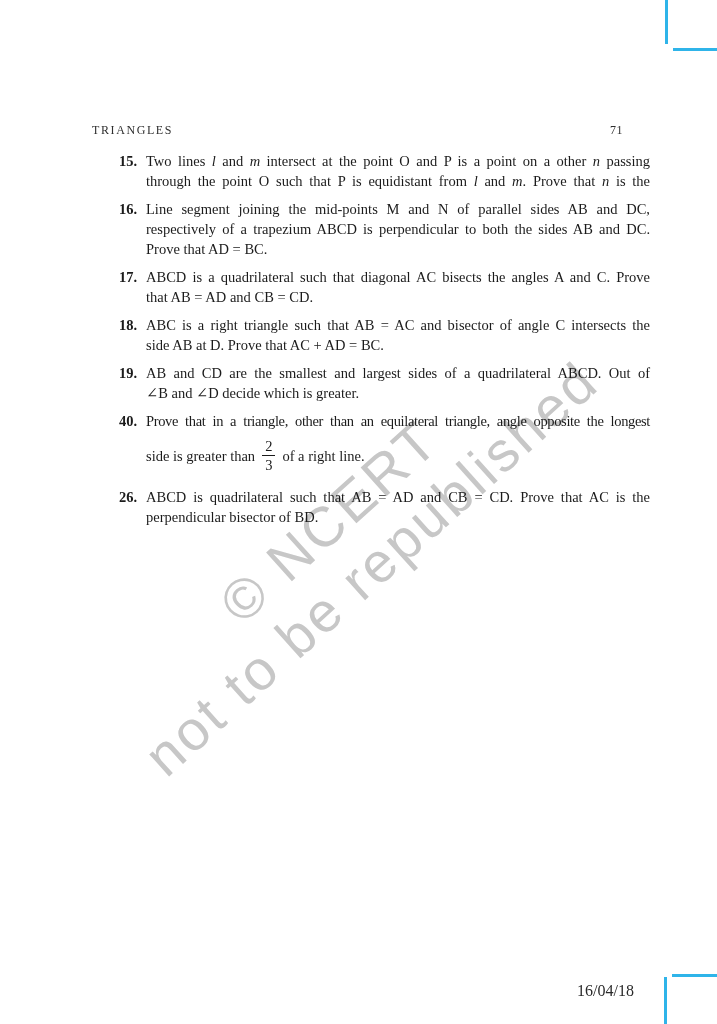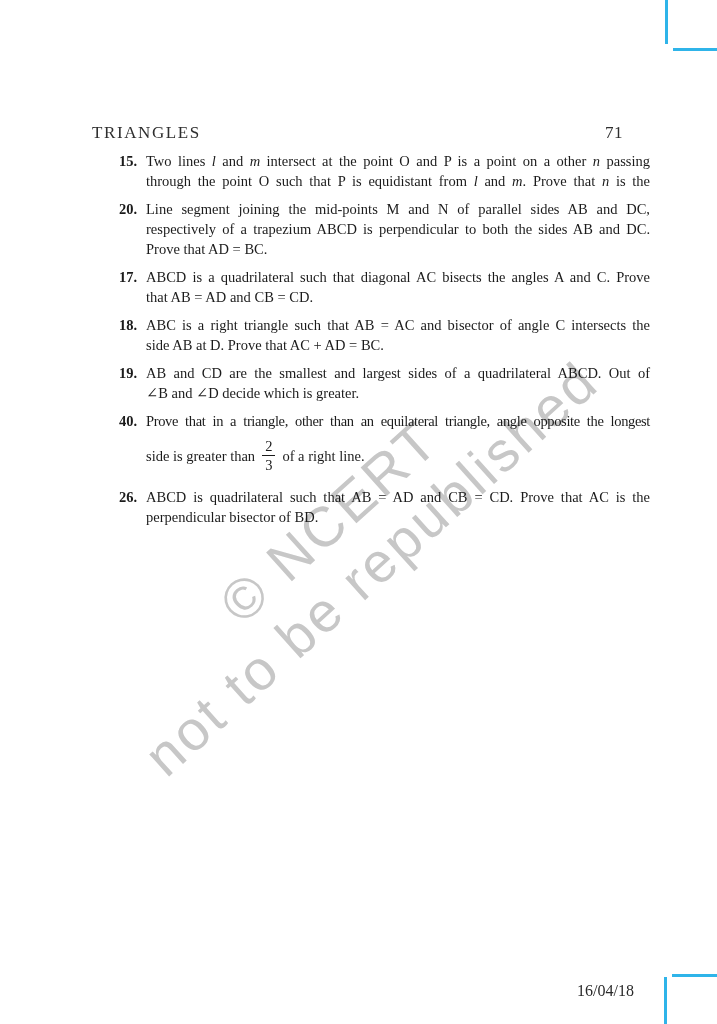--- a/index.html
+++ b/index.html
@@ -5,21 +5,21 @@
   html,body{margin:0;padding:0;background:#ffffff;}
   .page{
     position:relative;width:717px;height:1024px;background:#ffffff;overflow:hidden;
     font-family:"Liberation Serif","DejaVu Serif",serif;
     color:var(--body-text,#1b1b1b);
   }
   
   .page-header{
     position:absolute;left:92px;top:123px;width:531px;
     display:flex;justify-content:space-between;align-items:flex-start;
-    font-size:17px;color:#2e2e2e;z-index:2;
+    font-size:12px;color:#2e2e2e;z-index:2;
   }
   .running-title{letter-spacing:1.6px;}
   .page-number{letter-spacing:.5px;}
   
   .content{position:absolute;left:92px;top:151px;width:531px;z-index:2;margin-left:27px;}
   .problem{position:relative;padding-left:27px;margin-bottom:8px;font-size:14.5px;line-height:20px;}
   .pnum{position:absolute;left:0;top:0;font-weight:bold;}
   .ln{text-align:justify;text-align-last:justify;}
   .ln.last{text-align-last:left;}
   .ln i{font-style:italic;}
@@ -74,21 +74,21 @@
 
   <main class="content">
 
     <section class="problem">
       <span class="pnum">15.</span>
       <div class="ln"><span>Two lines </span><i>l</i><span> and </span><i>m</i><span> intersect at the point O and P is a point on a other </span><i>n</i><span> passing</span></div>
       <div class="ln"><span>through the point O such that P is equidistant from </span><i>l</i><span> and </span><i>m</i><span>. Prove that </span><i>n</i><span> is the</span></div>
     </section>
 
     <section class="problem">
-      <span class="pnum">20.</span>
+      <span class="pnum">16.</span>
       <div class="ln">Line segment joining the mid-points M and N of parallel sides AB and DC,</div>
       <div class="ln">respectively of a trapezium ABCD is perpendicular to both the sides AB and DC.</div>
       <div class="ln last">Prove that AD = BC.</div>
     </section>
 
     <section class="problem">
       <span class="pnum">17.</span>
       <div class="ln">ABCD is a quadrilateral such that diagonal AC bisects the angles A and C. Prove</div>
       <div class="ln last">that AB = AD and CB = CD.</div>
     </section>

